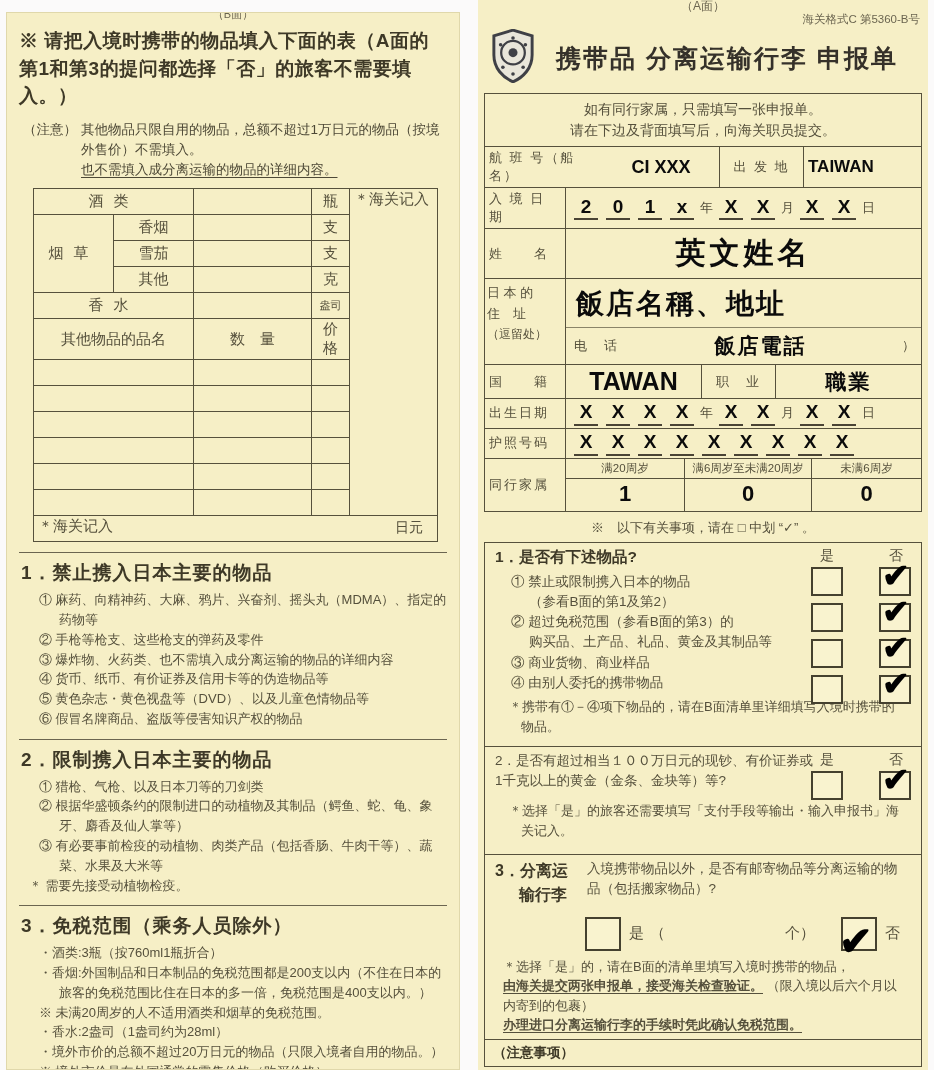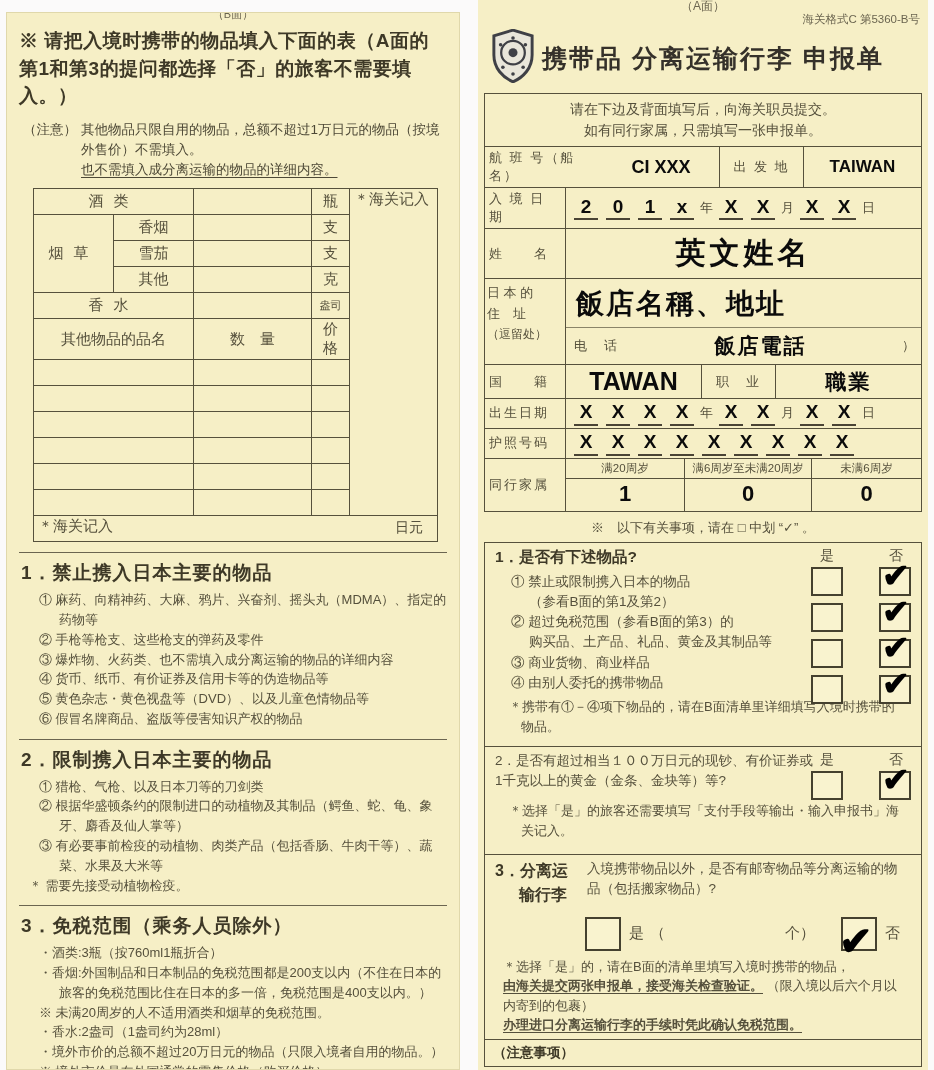--- a/index.html
+++ b/index.html
@@ -29,21 +29,21 @@
   .sec{border-top:1.5px solid #6b6550;margin-top:10px;padding-top:5px;}
   .sec-title{font-size:19px;font-weight:bold;color:#3e3927;letter-spacing:1px;margin:2px 0 4px 2px;}
   .sec-item{font-size:13px;line-height:1.52;margin-left:20px;padding-left:20px;text-indent:-20px;color:#55503c;}
   .sec-foot{font-size:13px;margin:2px 0 4px 10px;color:#55503c;}
   
   .a-topline{height:12px;position:relative;overflow:hidden;}
   .a-face{position:absolute;left:50%;top:-2px;transform:translateX(-50%);font-size:12px;color:#6b6550;}
   .form-code{text-align:right;font-size:11.5px;color:#6b6550;padding-right:2px;height:15px;}
   .a-head{display:flex;align-items:center;margin-top:2px;}
   .emblem{flex:0 0 58px;text-align:center;}
-  .a-title{flex:1;text-align:left;font-size:25px;font-weight:bold;color:#35312a;letter-spacing:2px;padding-right:10px;}
+  .a-title{flex:1;text-align:center;font-size:25px;font-weight:bold;color:#35312a;letter-spacing:2px;padding-right:10px;}
   .instr-box{border:1.5px solid #56513c;margin-top:6px;padding:5px 4px;text-align:center;font-size:14px;line-height:1.5;color:#55503c;}
   .aform{border:1.5px solid #56513c;border-top:none;}
   .frow{display:flex;border-bottom:1.5px solid #56513c;align-items:stretch;}
   .fcell{box-sizing:border-box;display:flex;align-items:center;padding:2px 4px;}
   .flabel{font-size:13px;color:#55503c;letter-spacing:2px;}
   .vsep{border-left:1.5px solid #56513c;}
   .hand{font-family:"Liberation Sans", sans-serif;font-weight:900;color:#0b0b0b;}
   .dc{display:inline-block;min-width:24px;margin:0 4px;border-bottom:2px solid #4a4435;text-align:center;
       font-weight:900;font-size:19px;color:#0b0b0b;line-height:1.2;}
   .dunit{font-size:13px;color:#55503c;margin:0 2px;}
@@ -206,33 +206,33 @@
         <circle cx="31" cy="14" r="1.6" fill="#3f4046"></circle>
         <circle cx="11" cy="34" r="1.6" fill="#3f4046"></circle>
         <circle cx="29" cy="34" r="1.6" fill="#3f4046"></circle>
         <circle cx="20" cy="40" r="1.6" fill="#3f4046"></circle>
       </svg>
     </div>
     <div class="a-title">携带品 分离运输行李 申报单</div>
   </div>
 
   <div class="instr-box">
+    <div>如有同行家属，只需填写一张申报单。</div>
     <div>请在下边及背面填写后，向海关职员提交。</div>
-    <div>如有同行家属，只需填写一张申报单。</div>
   </div>
 
   <div class="aform">
 
     <div class="frow">
       <div class="fcell flabel" style="width:118px">航 班 号（船 名）</div>
       <div class="fcell" style="width:116px;justify-content:center">
         <span class="hand" style="font-size:18px">CI XXX</span>
       </div>
       <div class="fcell flabel vsep" style="width:84px;justify-content:center">出 发 地</div>
-      <div class="fcell vsep" style="flex:1;justify-content:center">
+      <div class="fcell vsep" style="flex:1;">
         <span class="hand" style="font-size:17px">TAIWAN</span>
       </div>
     </div>
 
     <div class="frow">
       <div class="fcell flabel" style="width:80px">入 境 日 期</div>
       <div class="fcell vsep" style="flex:1">
         <span class="dc">2</span>
           <span class="dc">0</span>
           <span class="dc">1</span>

